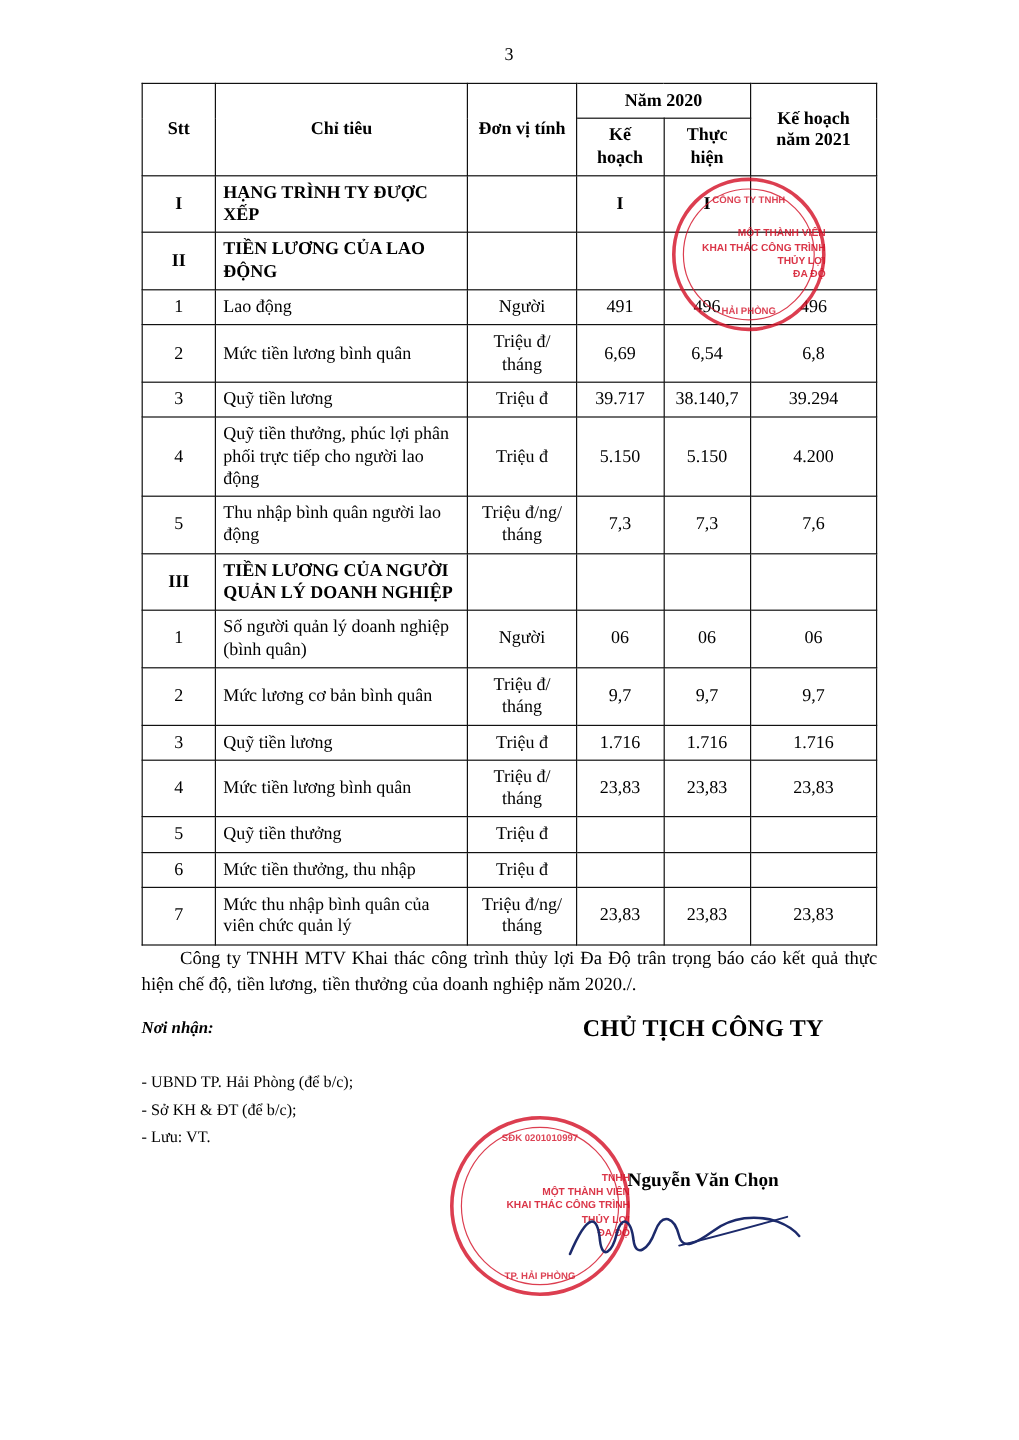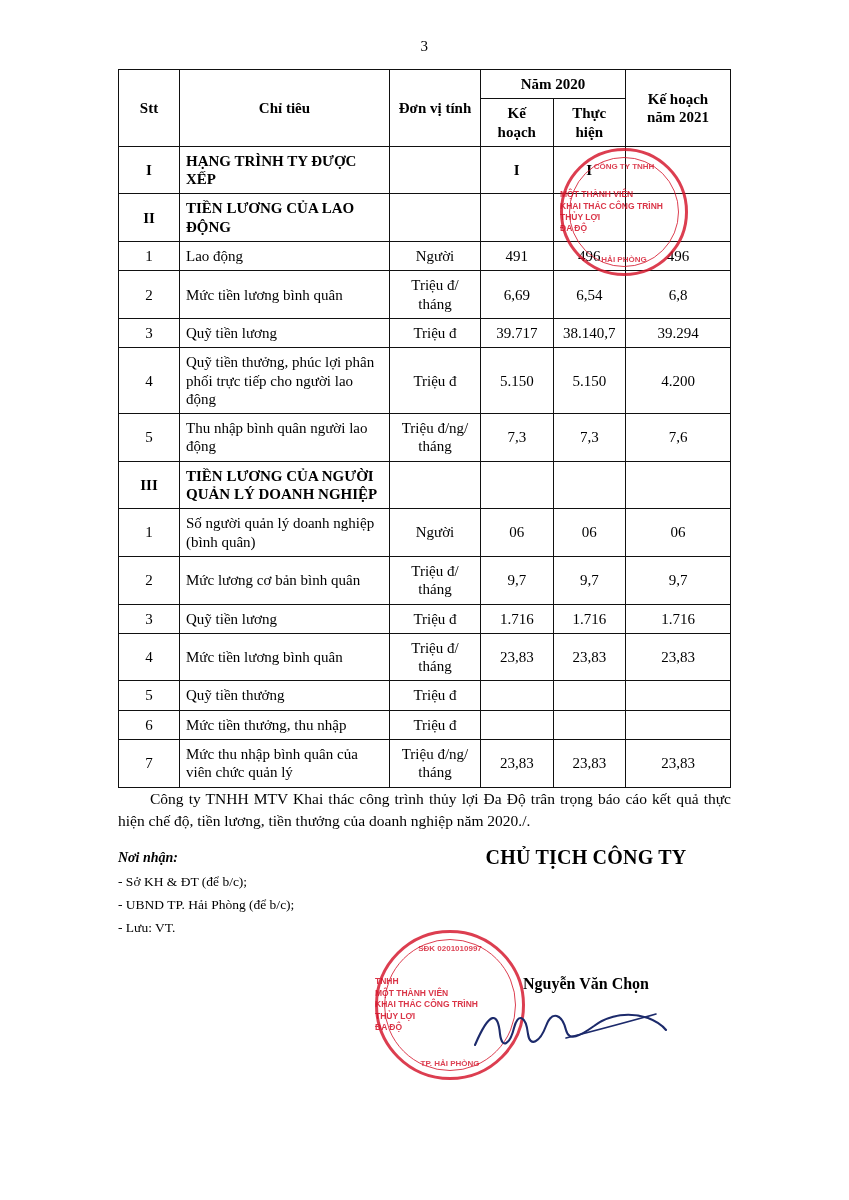--- a/index.html
+++ b/index.html
@@ -92,21 +92,21 @@
     position: absolute;
     left: 0;
     top: 0;
     font-size: 13.5px;
     line-height: 1.72;
   }
   .noi-nhan .hd {
     font-style: italic;
     font-weight: bold;
     font-size: 14px;
-    margin-bottom: 0;
+    margin-bottom: 20px;
   }
   .signer {
     position: absolute;
     right: 0;
     top: 0;
     width: 290px;
     text-align: center;
   }
   .signer .role {
     font-weight: bold;
@@ -145,21 +145,21 @@
   }
   .stamp .ring.inner {
     inset: 9px;
     border-width: 1.5px;
   }
   .stamp .lines {
     position: absolute;
     inset: 0;
     display: flex;
     flex-direction: column;
-    align-items: flex-start;
+    align-items: flex-end;
     justify-content: center;
     color: #d4142a;
     font-family: "Liberation Sans", sans-serif;
     font-size: 8.5px;
     font-weight: bold;
     line-height: 1.35;
     text-align: center;
     opacity: 0.86;
   }
   .stamp .arc-top, .stamp .arc-bottom {
@@ -346,22 +346,22 @@
   </table>
 
   <div class="closing">
     <span class="indent">Công ty TNHH MTV Khai thác công trình thủy lợi Đa Độ trân trọng báo cáo kết quả thực hiện chế độ, tiền lương, tiền thưởng của doanh nghiệp năm 2020./.</span>
   </div>
 
   <div class="sig-area">
 
     <div class="noi-nhan">
       <div class="hd">Nơi nhận:</div>
+      <div>- UBND TP. Hải Phòng (để b/c);</div>
       <div>- Sở KH &amp; ĐT (để b/c);</div>
-      <div>- UBND TP. Hải Phòng (để b/c);</div>
       <div>- Lưu: VT.</div>
     </div>
 
     <div class="signer">
       <div class="role">CHỦ TỊCH CÔNG TY</div>
       <div class="name">Nguyễn Văn Chọn</div>
     </div>
 
   </div>
 

